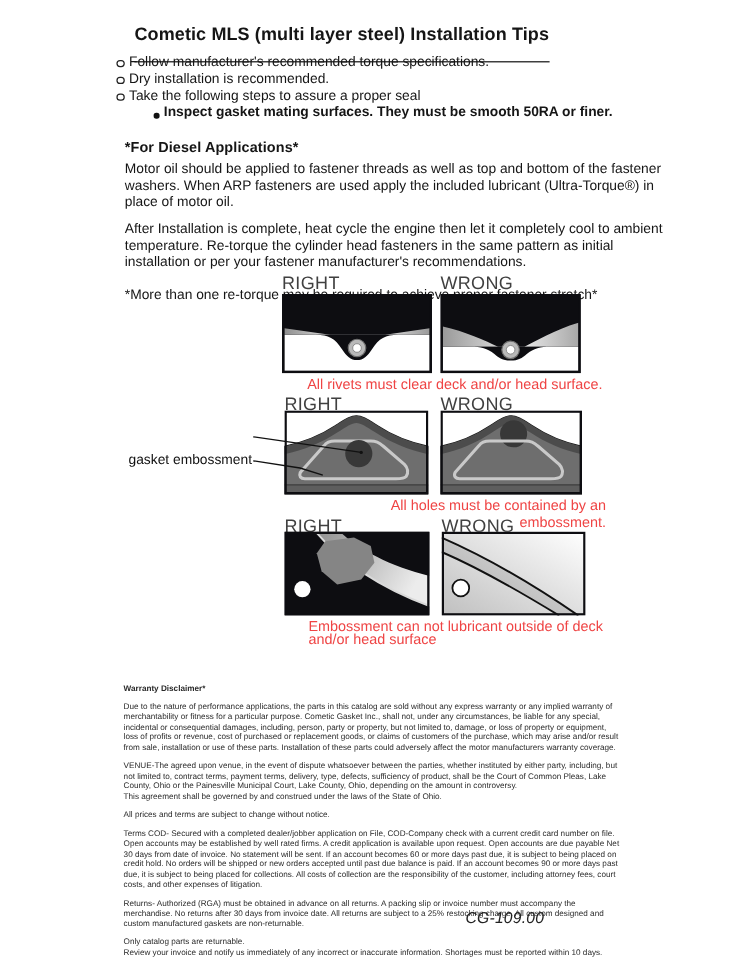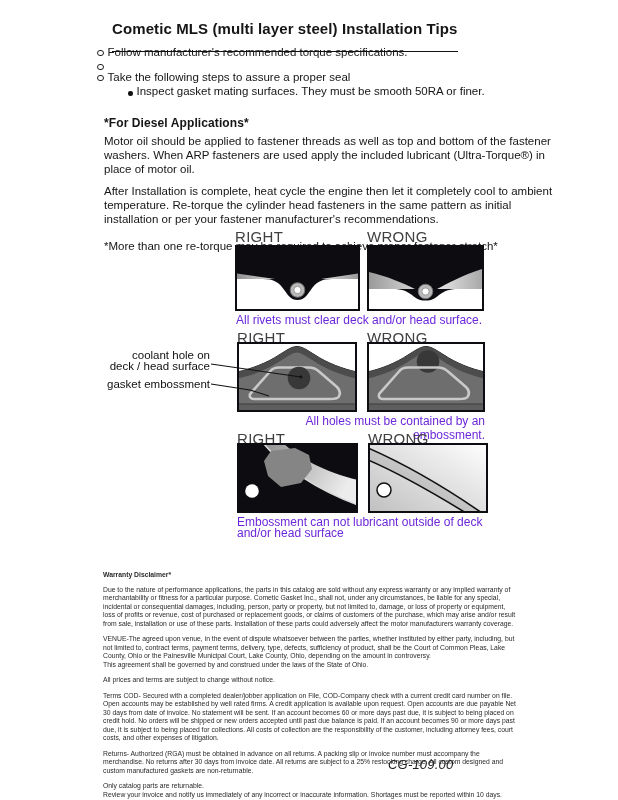--- a/index.html
+++ b/index.html
@@ -11,27 +11,27 @@
   .abs{position:absolute;}
   .title{
     font-size:15px;font-weight:bold;
     border-bottom:1.6px solid #111;padding-bottom:14px;display:inline-block;
     letter-spacing:.1px;
   }
   .bullets{font-size:11.5px;line-height:14px;}
   .b-row{display:flex;align-items:flex-start;}
   .b-dot{width:4.5px;height:4.5px;border:1px solid #222;border-radius:50%;
          margin:4.5px 4px 0 0;flex:0 0 auto;}
-  .sb-row{display:flex;align-items:center;margin-left:31px;}
+  .sb-row{display:flex;align-items:center;margin-left:31px;font-weight:bold;}
   .sb-dot{width:4.5px;height:4.5px;background:#111;border-radius:50%;
           margin:4.5px 4px 0 0;flex:0 0 auto;}
   .diesel-head{font-size:12px;font-weight:bold;letter-spacing:.1px;}
   .body-p{font-size:11.5px;line-height:14px;margin:0 0 8px 0;}
   .rw-label{font-size:15px;letter-spacing:.3px;text-align:left;color:#404040;}
-  .caption{font-size:12px;color:#6d28d9;}
+  .caption{font-size:12px;color:#ef4444;margin-left:20px;}
   .side-label{font-size:11.5px;line-height:11px;color:#111;text-align:right;}
   .smallprint{font-size:6.8px;line-height:8.5px;color:#2a2a2a;}
   .smallprint p{margin:0 0 7px 0;white-space:pre-line;}
   .sp-head{font-weight:bold;margin-bottom:6px;}
   .footer-code{font-size:13px;color:#222;letter-spacing:.2px;}
   svg{display:block;}
 </style>
 </head>
 <body>
 
@@ -41,20 +41,21 @@
     <span class="title">Cometic MLS (multi layer steel) Installation Tips</span>
   </div>
 
   <div class="abs bullets" style="left:97px;top:45px;width:470px;">
     <div class="b-row">
       <span class="b-dot"></span>
       <span>Follow manufacturer's recommended torque specifications.</span>
     </div>
     <div class="b-row">
       <span class="b-dot"></span>
+      <span>Dry installation is recommended.</span>
     </div>
     <div class="b-row">
       <span class="b-dot"></span>
       <span>Take the following steps to assure a proper seal</span>
     </div>
     <div class="sb-row">
       <span class="sb-dot"></span>
       <span>Inspect gasket mating surfaces.  They must be smooth 50RA or finer.</span>
     </div>
   </div>
@@ -114,22 +115,20 @@
       <circle cx="58.5" cy="46.5" r="3.6" fill="#ffffff" stroke="#8a8a8a" stroke-width="0.8"></circle>
       <rect x="1" y="1" width="115" height="64" fill="none" stroke="#0d0d11" stroke-width="2"></rect>
     </svg>
   </div>
 
   <div class="abs caption" style="left:236px;top:313px;">All rivets must clear deck and/or head surface.</div>
 
   <div class="abs rw-label" style="left:237px;top:329px;width:120px;">RIGHT</div>
   <div class="abs rw-label" style="left:367px;top:329px;width:118px;">WRONG</div>
 
-  <div class="abs side-label" style="left:86px;top:350px;width:124px;white-space:pre-line;">coolant hole on
-deck / head surface</div>
   <div class="abs side-label" style="left:86px;top:379px;width:124px;">gasket embossment</div>
 
   <div class="abs" style="left:237px;top:342px;">
     <svg width="120" height="70" viewBox="0 0 120 70">
       <rect width="120" height="70" fill="#ffffff"></rect>
       <path d="M0,70 V30 C14,27 30,21 42,13 C50,8 55,4.5 60,4.5 C65,4.5 70,8 78,13 C90,21 106,27 120,30 V70 Z" fill="#6e6e6e" stroke="#1c1c1c" stroke-width="1"></path>
       <path d="M0,30 C14,27 30,21 42,13 C50,8 55,4.5 60,4.5 C65,4.5 70,8 78,13 C90,21 106,27 120,30 L120,36.5 C104,33.5 88,26.5 76,18.5 C68,13.5 64,10.5 60,10.5 C56,10.5 52,13.5 44,18.5 C32,26.5 16,33.5 0,36.5 Z" fill="#4c4c4c"></path>
       <rect x="0" y="62" width="120" height="8" fill="#5e5e5e"></rect>
       <line x1="0" y1="62" x2="120" y2="62" stroke="#3c3c3c" stroke-width="1"></line>
       <path d="M17,57 C13.5,57 12,54.8 13.2,51.8 L33,29.5 C35,26.7 38,25.5 42,25.5 L72,25.5 C76,25.5 79,26.7 82,29.5 L100,45 C103,48 103.5,52 101.5,55 C100,57 97,57 93,57 Z" fill="none" stroke="#c9c9c9" stroke-width="2.6" stroke-linejoin="round"></path>

